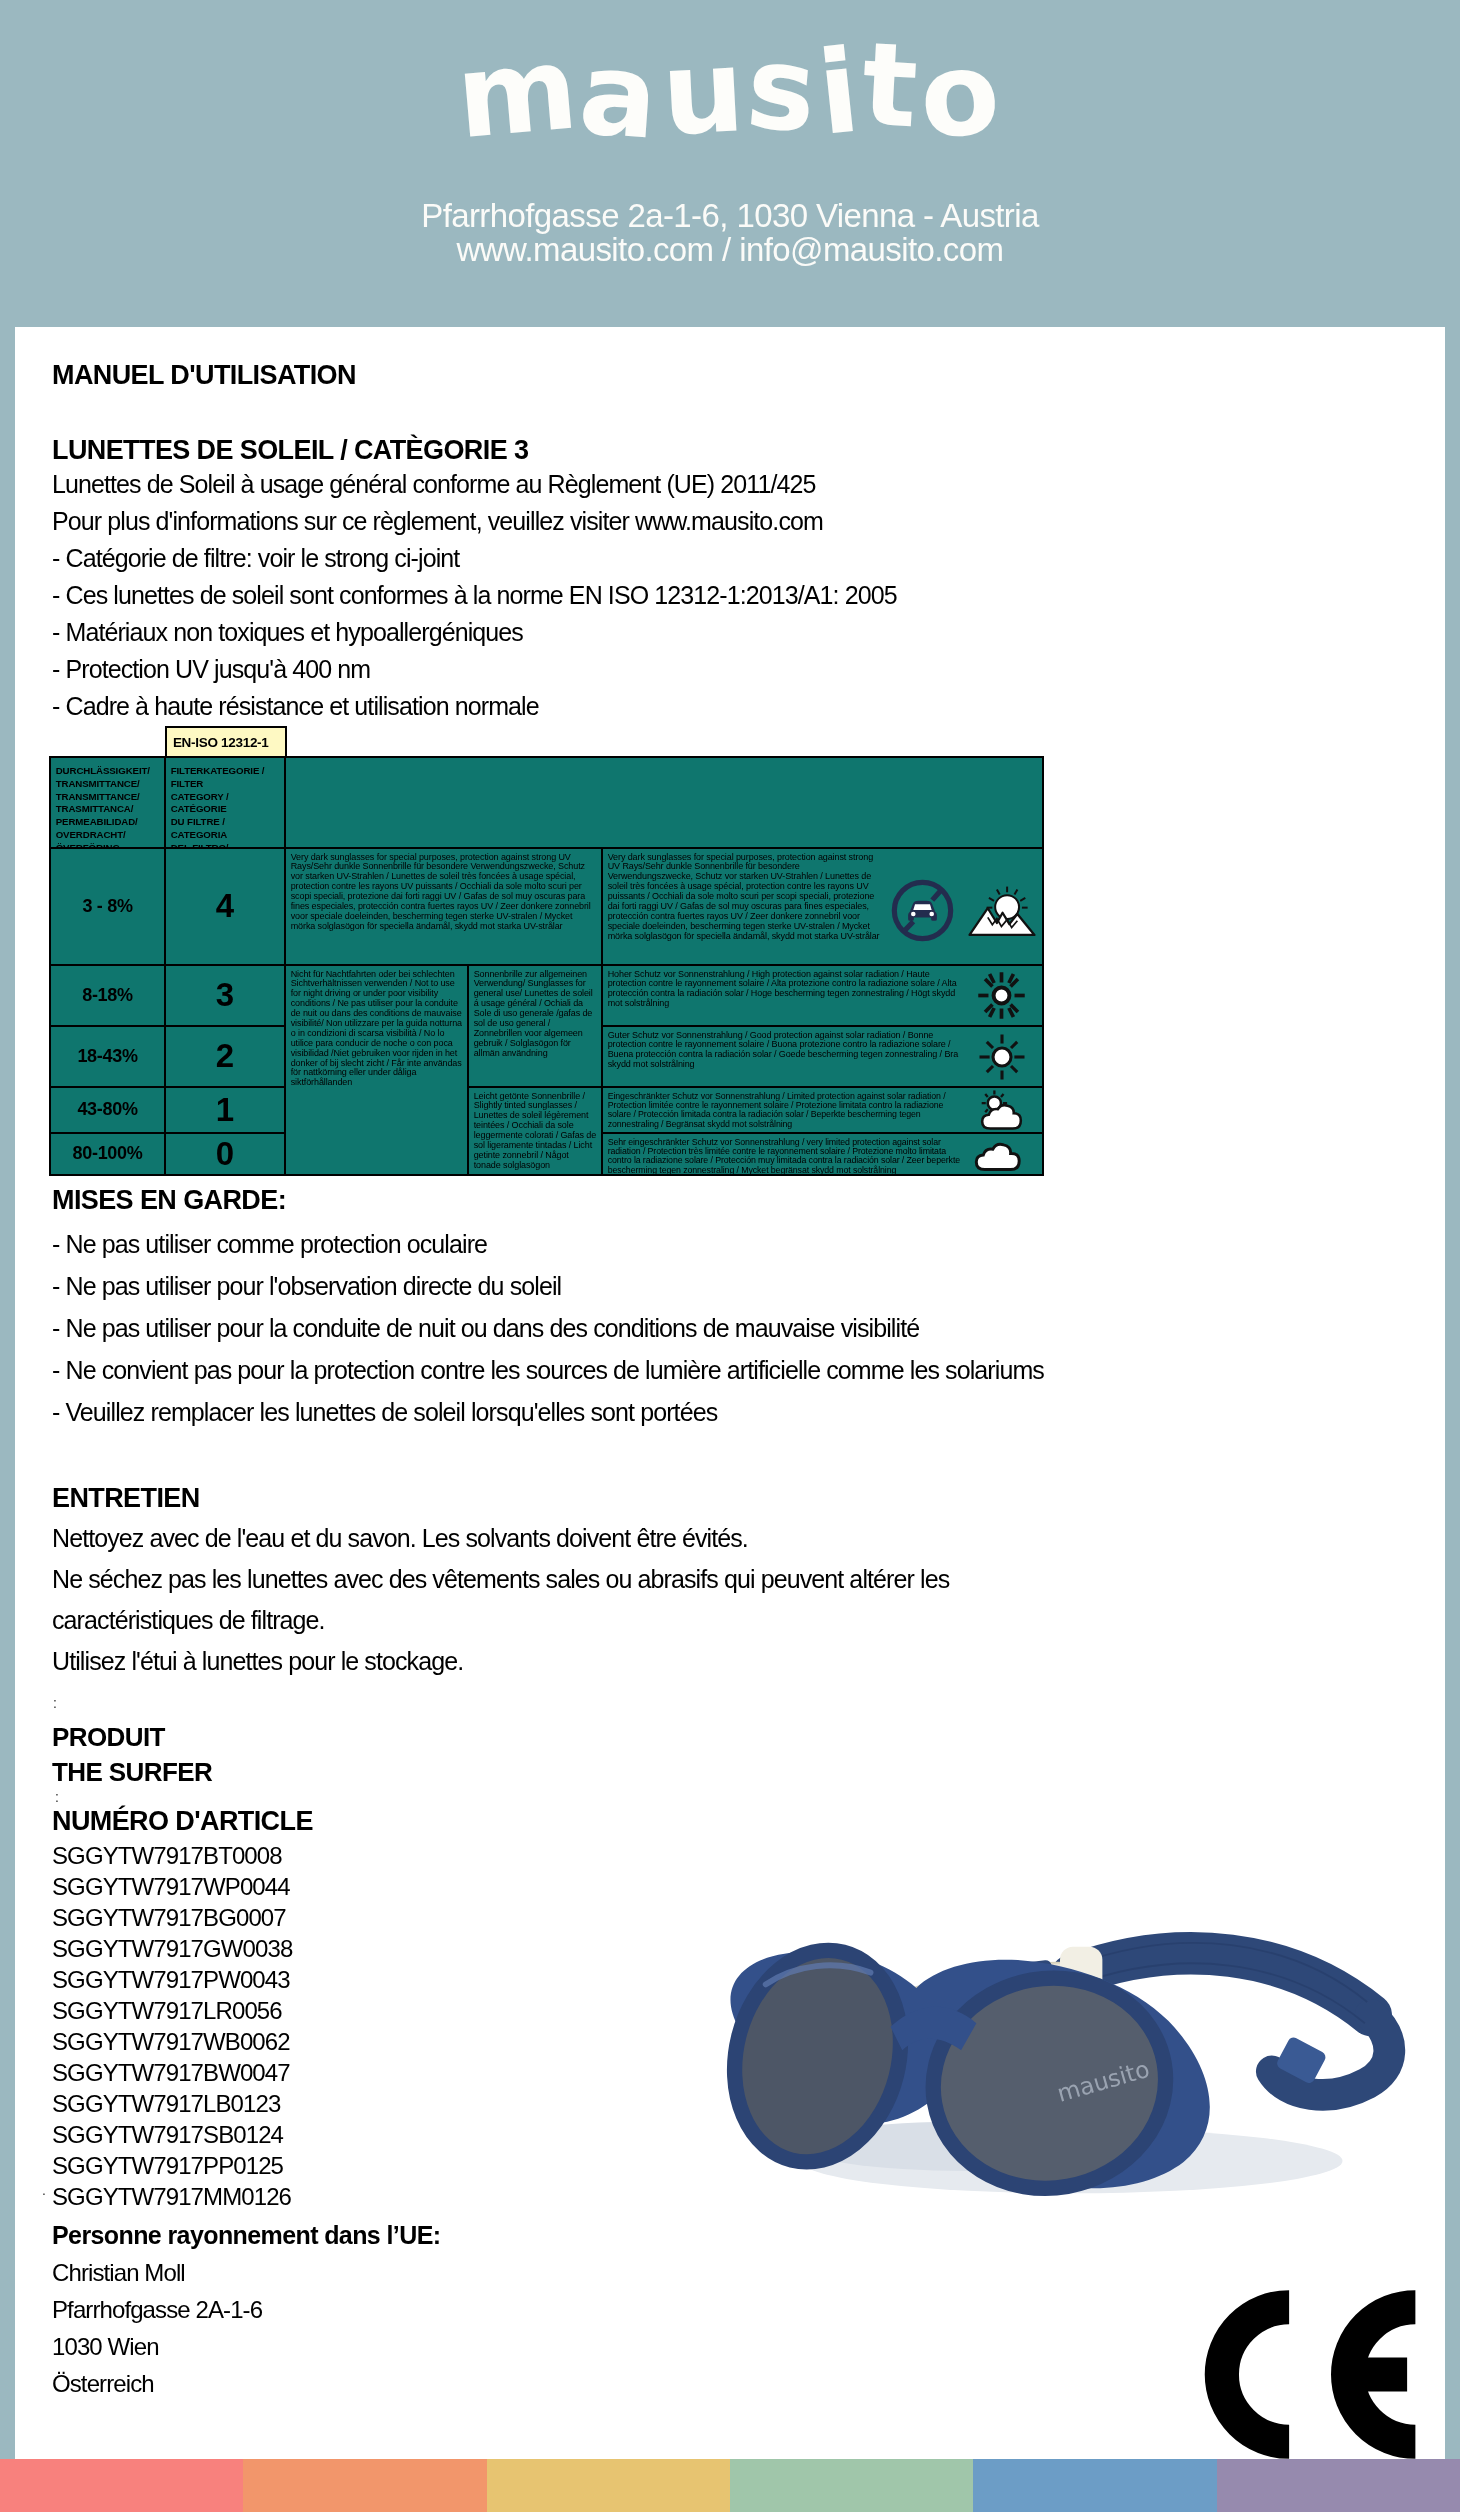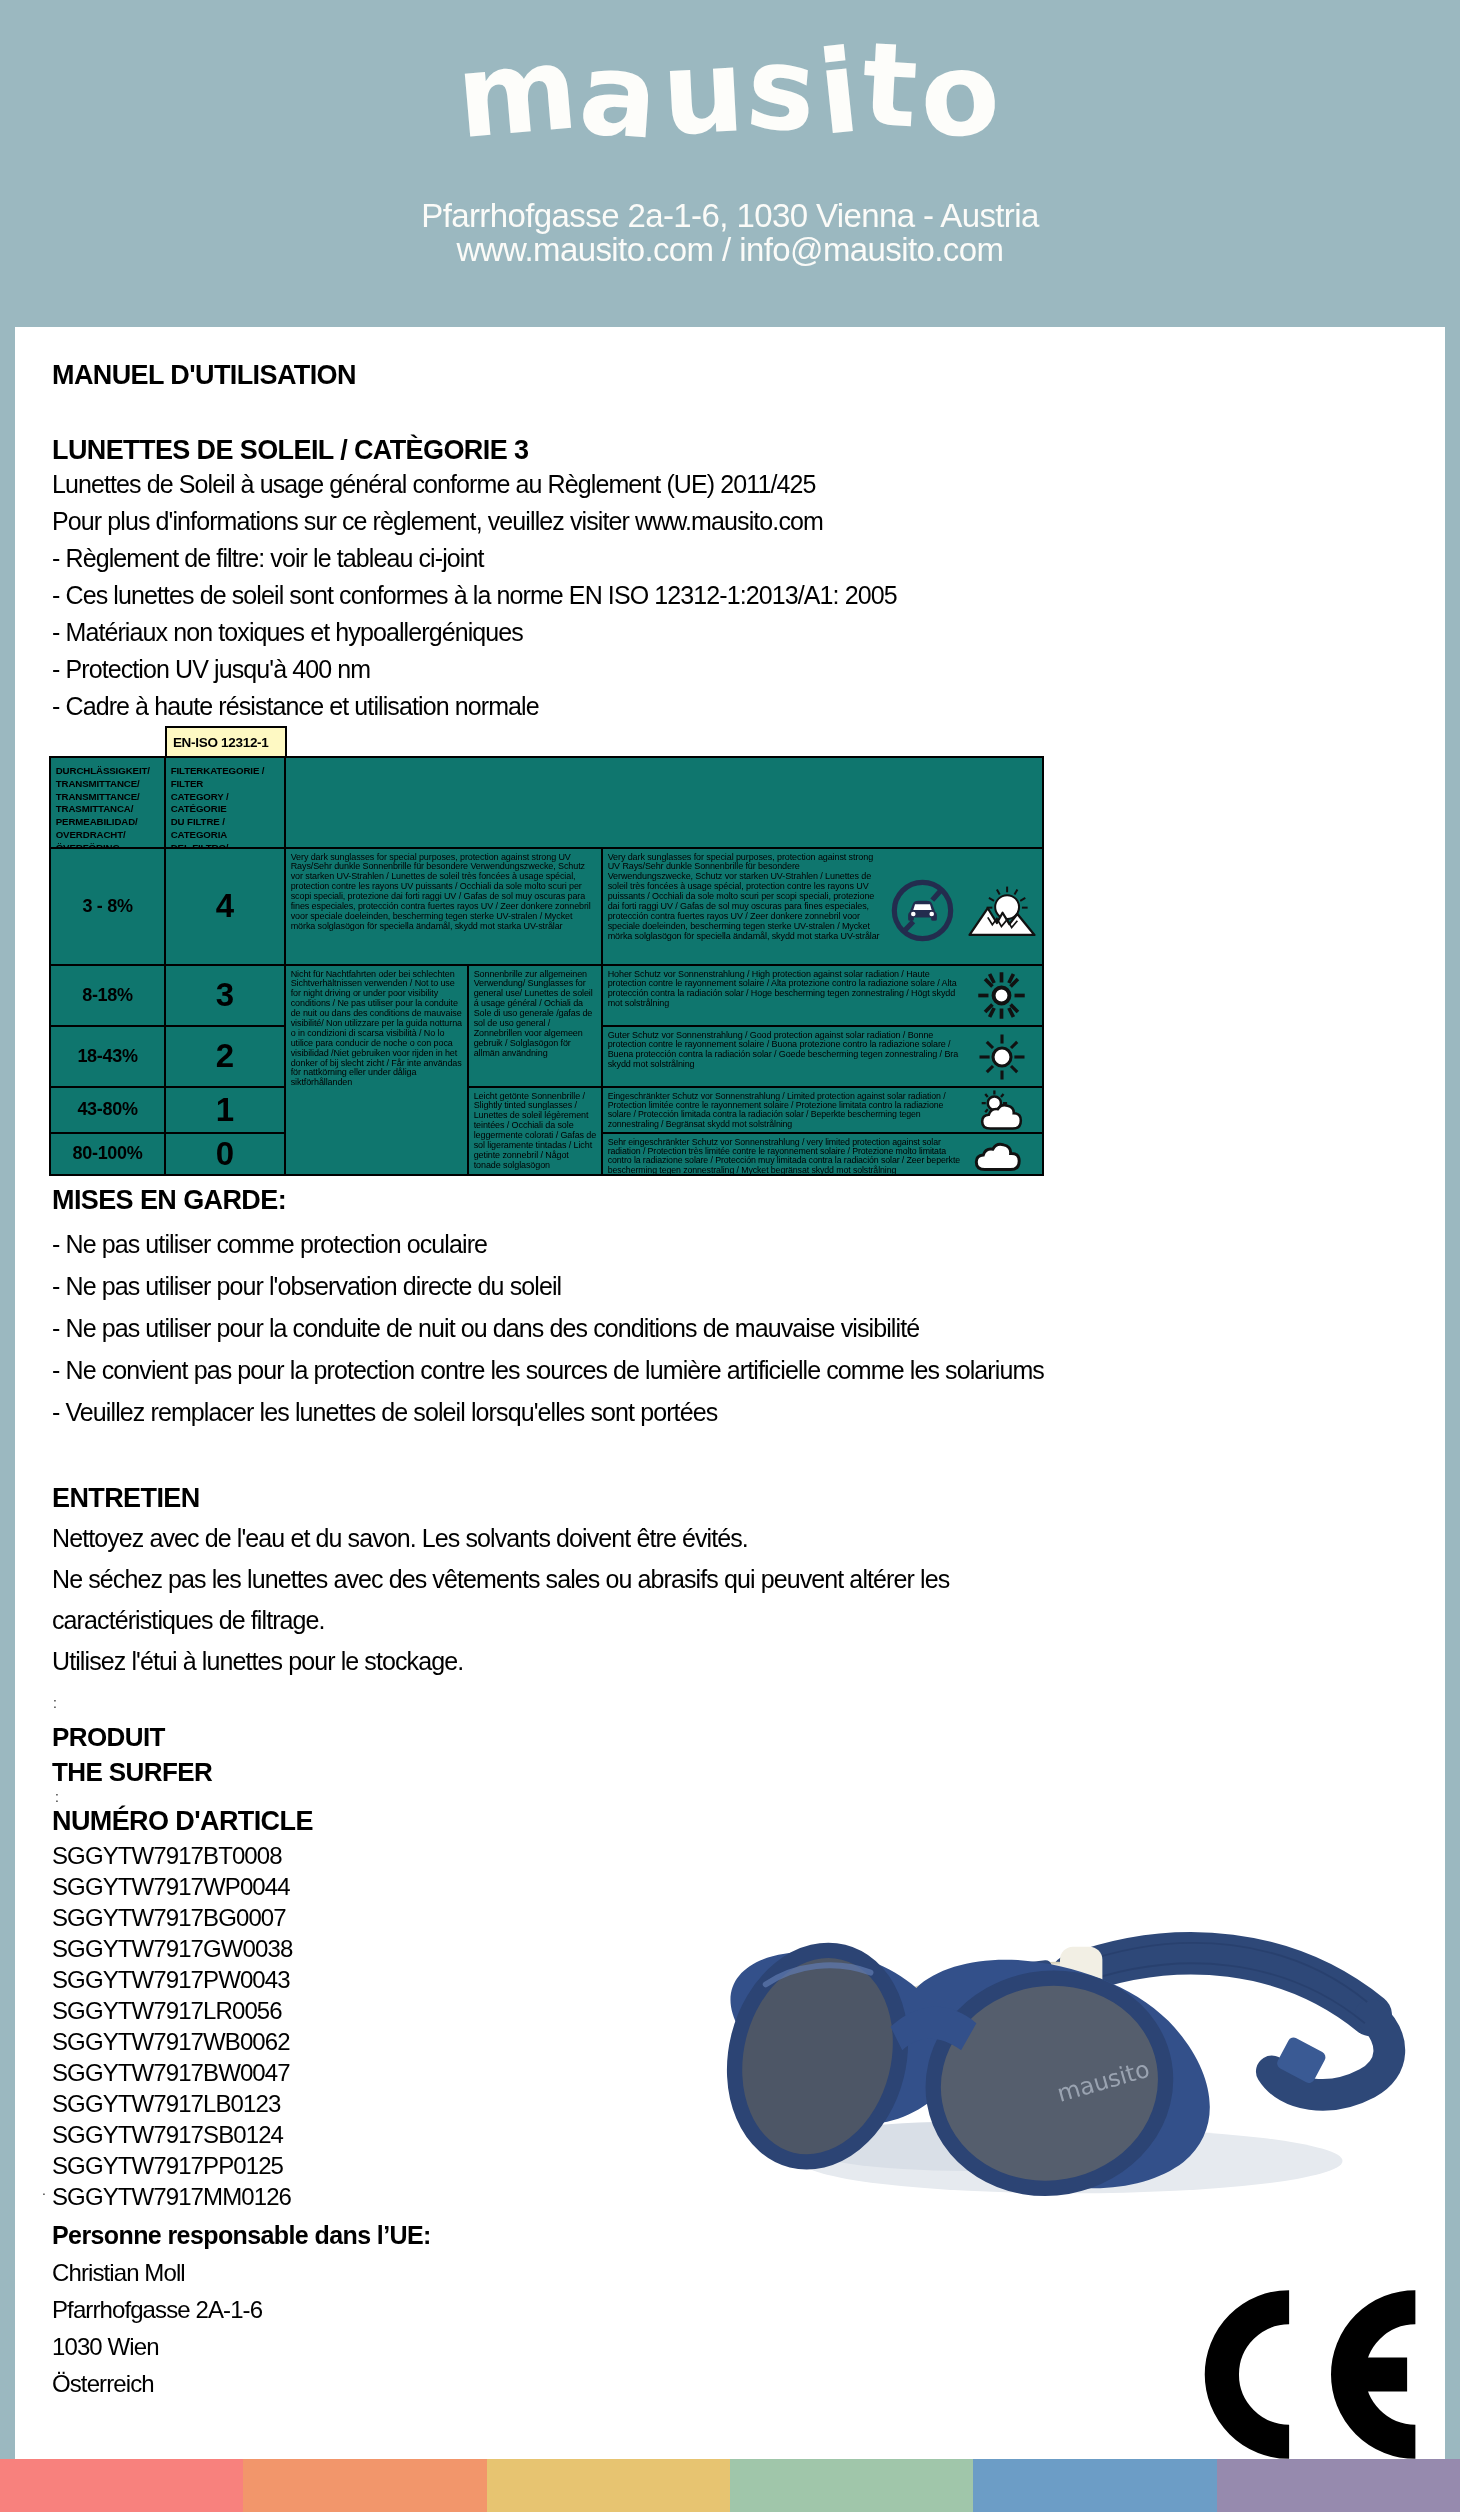--- a/index.html
+++ b/index.html
@@ -83,21 +83,21 @@
     <div class="addr addr2">www.mausito.com / info@mausito.com</div>
   </div>
   <div class="side left"></div>
   <div class="side right"></div>
 
   <div class="h1" style="top:360px;">MANUEL D'UTILISATION</div>
   <div class="h1" style="top:435px;">LUNETTES DE SOLEIL / CATÈGORIE 3</div>
   <div class="bodyblock" style="top:470px;">
     <div>Lunettes de Soleil à usage général conforme au Règlement (UE) 2011/425</div>
     <div>Pour plus d'informations sur ce règlement, veuillez visiter www.mausito.com</div>
-    <div>- Règlement de filtre: voir le tableau ci-joint</div>
+    <div>- Catégorie de filtre: voir le strong ci-joint</div>
     <div>- Ces lunettes de soleil sont conformes à la norme EN ISO 12312-1:2013/A1: 2005</div>
     <div>- Matériaux non toxiques et hypoallergéniques</div>
     <div>- Protection UV jusqu'à 400 nm</div>
     <div>- Cadre à haute résistance et utilisation normale</div>
   </div>
 
   <div class="eniso">EN-ISO 12312-1</div>
 
   <div class="iso-table">
     <div class="cell hdr g-c1" style="grid-row: 1; white-space: pre-line;">DURCHLÄSSIGKEIT/
@@ -286,21 +286,21 @@
     <div style="height:31px;">SGGYTW7917LR0056</div>
     <div style="height:31px;">SGGYTW7917WB0062</div>
     <div style="height:31px;">SGGYTW7917BW0047</div>
     <div style="height:31px;">SGGYTW7917LB0123</div>
     <div style="height:31px;">SGGYTW7917SB0124</div>
     <div style="height:31px;">SGGYTW7917PP0125</div>
     <div style="height:31px;">SGGYTW7917MM0126</div>
   </div>
   <div class="stray" style="left:42px;top:2182px;">.</div>
 
-  <div class="h1" style="top:2221px;font-size:25px;">Personne responsable dans l’UE:</div>
+  <div class="h1" style="top:2221px;font-size:25px;">Personne rayonnement dans l’UE:</div>
   <div class="bodyblock" style="top:2259px;font-size:24px;">
     <div style="height:37px;">Christian Moll</div>
     <div style="height:37px;">Pfarrhofgasse 2A-1-6</div>
     <div style="height:37px;">1030 Wien</div>
     <div style="height:37px;">Österreich</div>
   </div>
 
   <div class="sunglasses">
     <svg width="754" height="359" viewBox="0 0 1280 610">
       <ellipse cx="660" cy="530" rx="460" ry="55" fill="#e6eaef"></ellipse>

